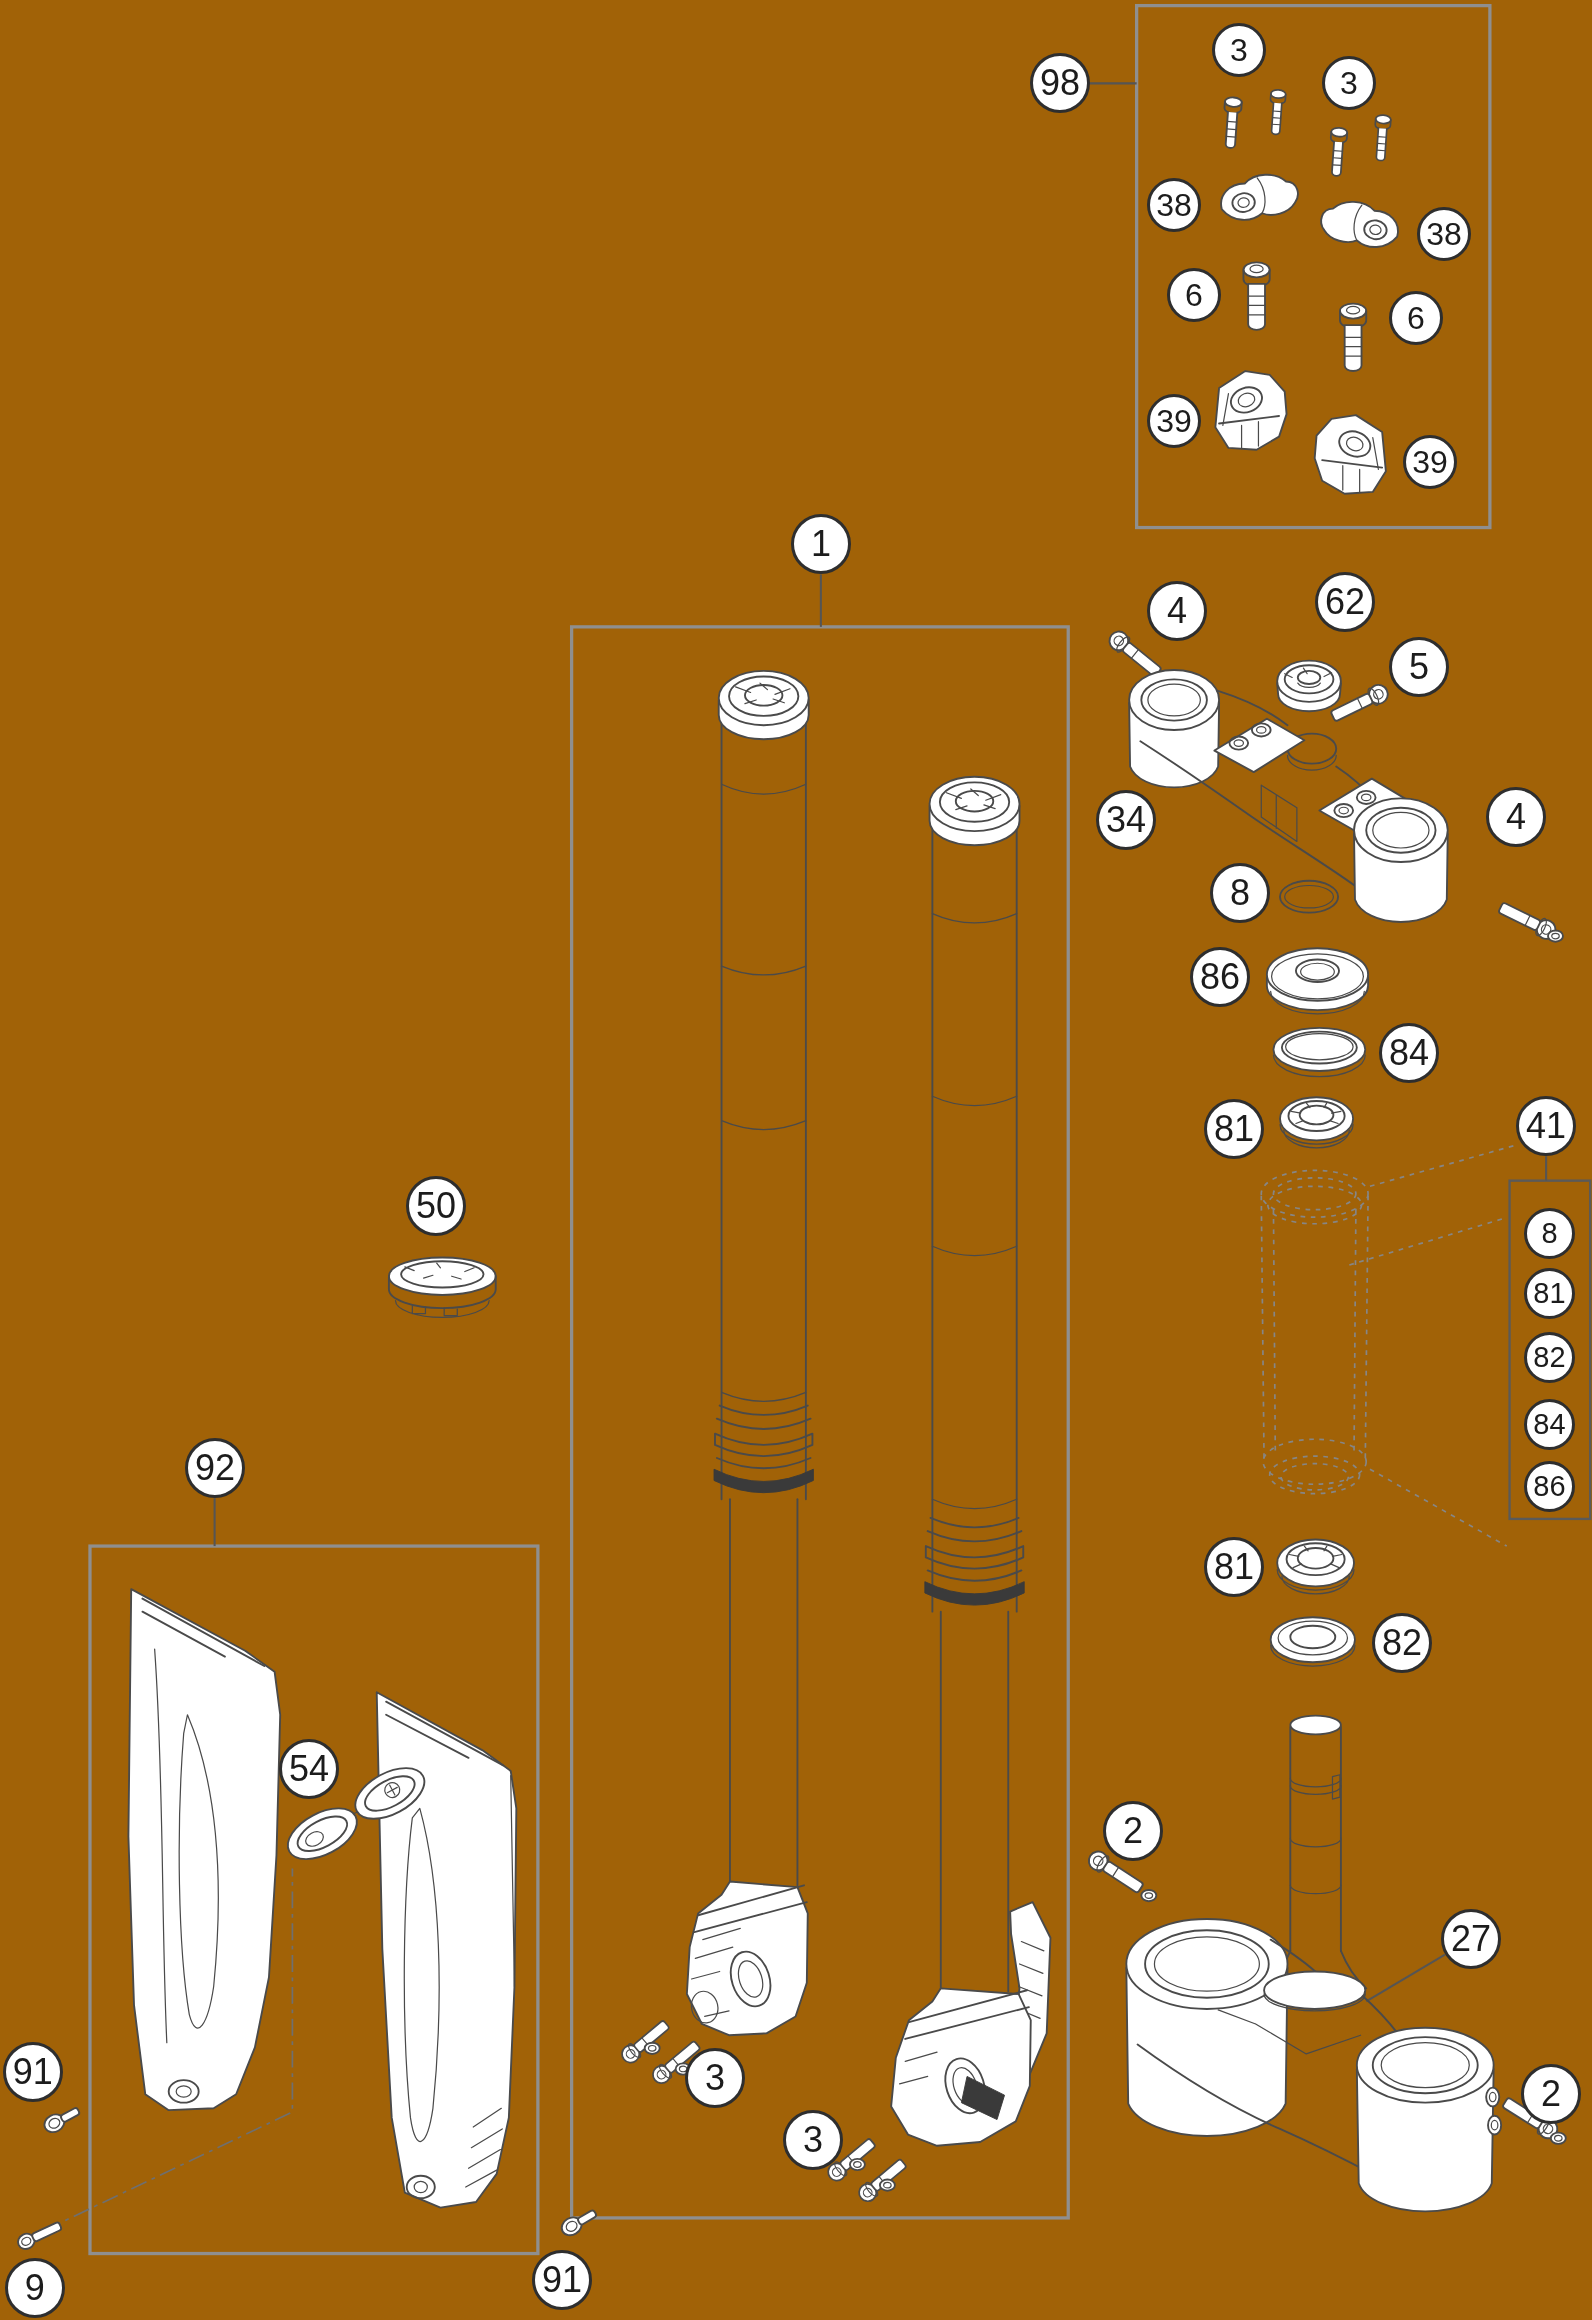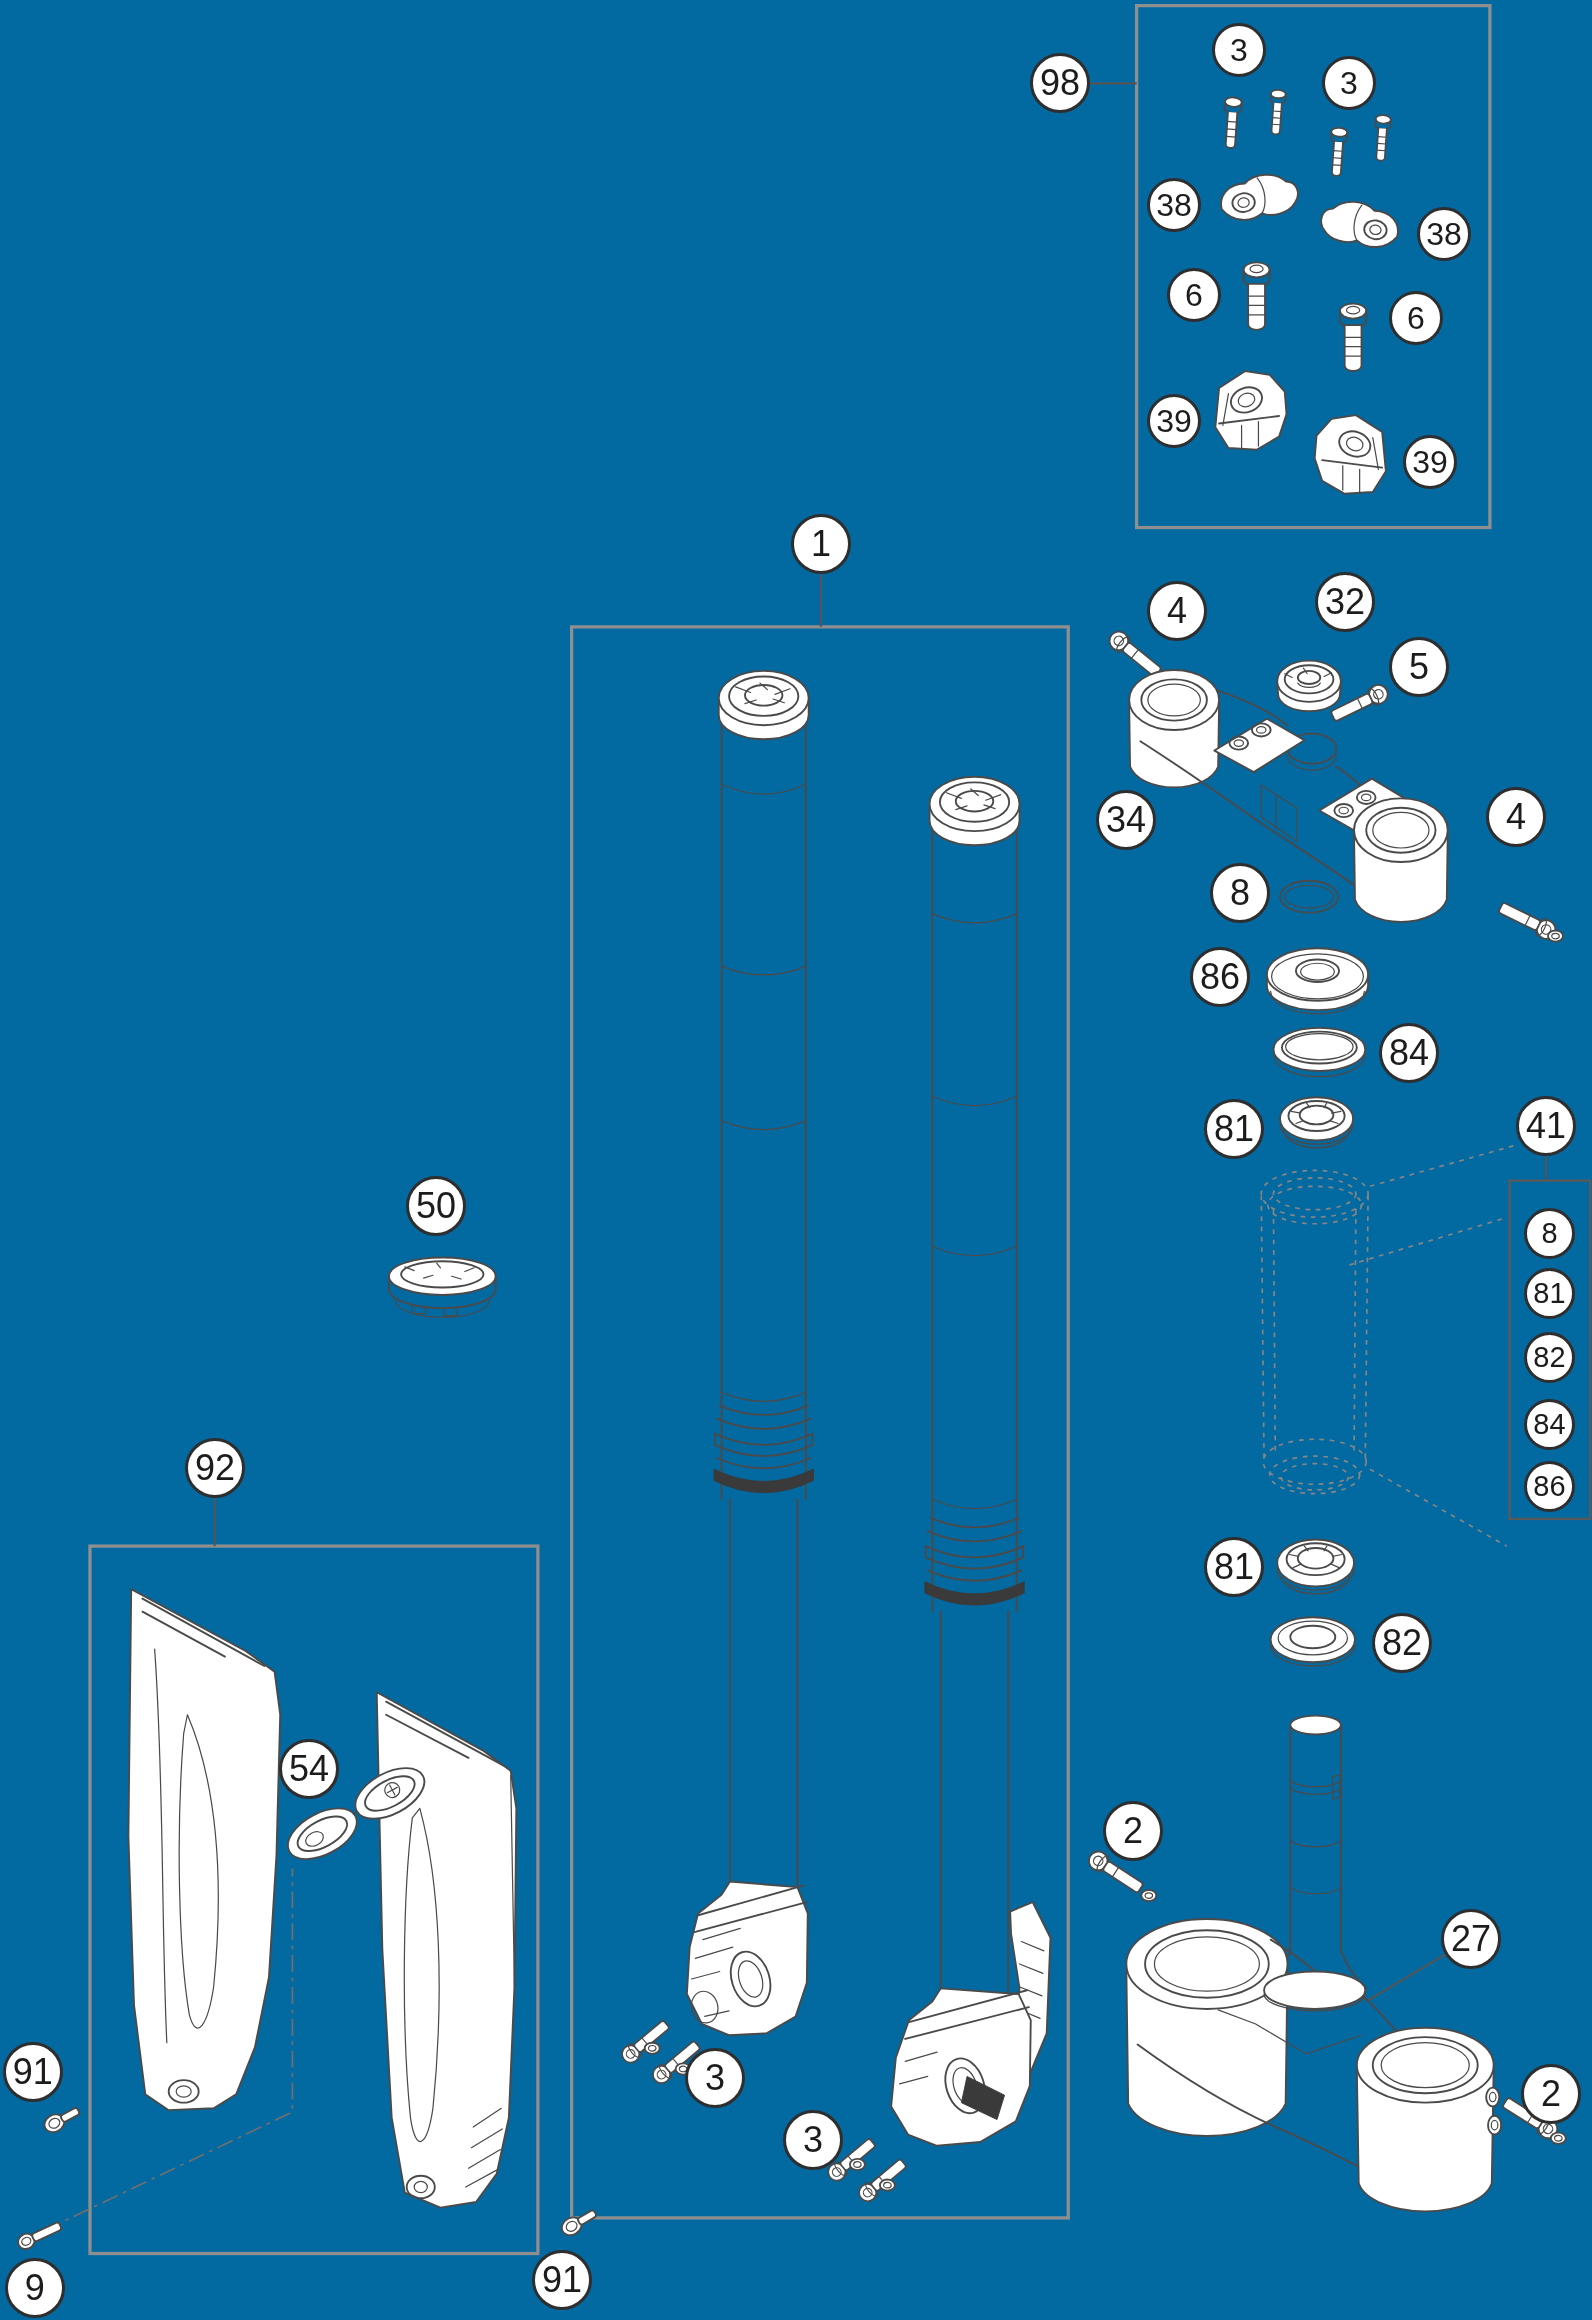--- a/index.html
+++ b/index.html
@@ -1,17 +1,17 @@
 <!DOCTYPE html>
 <html style="font-size:15px"><head>
 <meta charset="utf-8">
 <style>
   html,body{margin:0;padding:0;background:#e8e8e8;}
   .stage{
-    position:relative;width:1593px;height:2321px;background:#0369a1;
+    position:relative;width:1593px;height:2321px;background:#a16207;
     font-family:"Liberation Sans",sans-serif;overflow:hidden;
   }
   .stage svg{position:absolute;left:0;top:0;}
   
   .ln{stroke:#4a4a4a;stroke-width:2;fill:none;stroke-linecap:round;stroke-linejoin:round;}
   .thin{stroke-width:1.3;}
   .fw{fill:#ffffff;}
   .dk{fill:#3a3a3a;stroke:#3a3a3a;stroke-width:1;}
   .bx{stroke:#8f8f8f;stroke-width:3.5;fill:none;}
   .bx2{stroke:#5a5a5a;stroke-width:2.5;fill:none;}
@@ -352,21 +352,21 @@
   <div class="callout s" style="left:1167px;top:268px">6</div>
   <div class="callout s" style="left:1389px;top:291px">6</div>
   <div class="callout s" style="left:1147px;top:394px">39</div>
   <div class="callout s" style="left:1403px;top:435px">39</div>
 
   <div class="callout" style="left:791px;top:514px">1</div>
   <div class="callout" style="left:685px;top:2048px">3</div>
   <div class="callout" style="left:783px;top:2110px">3</div>
 
   <div class="callout" style="left:1147px;top:581px">4</div>
-  <div class="callout" style="left:1315px;top:572px">32</div>
+  <div class="callout" style="left:1315px;top:572px">62</div>
   <div class="callout" style="left:1389px;top:637px">5</div>
   <div class="callout" style="left:1096px;top:790px">34</div>
   <div class="callout" style="left:1486px;top:787px">4</div>
   <div class="callout" style="left:1210px;top:863px">8</div>
   <div class="callout" style="left:1190px;top:947px">86</div>
   <div class="callout" style="left:1379px;top:1023px">84</div>
   <div class="callout" style="left:1204px;top:1099px">81</div>
 
   <div class="callout" style="left:1516px;top:1096px">41</div>
   <div class="callout k" style="left:1524px;top:1208px">8</div>

